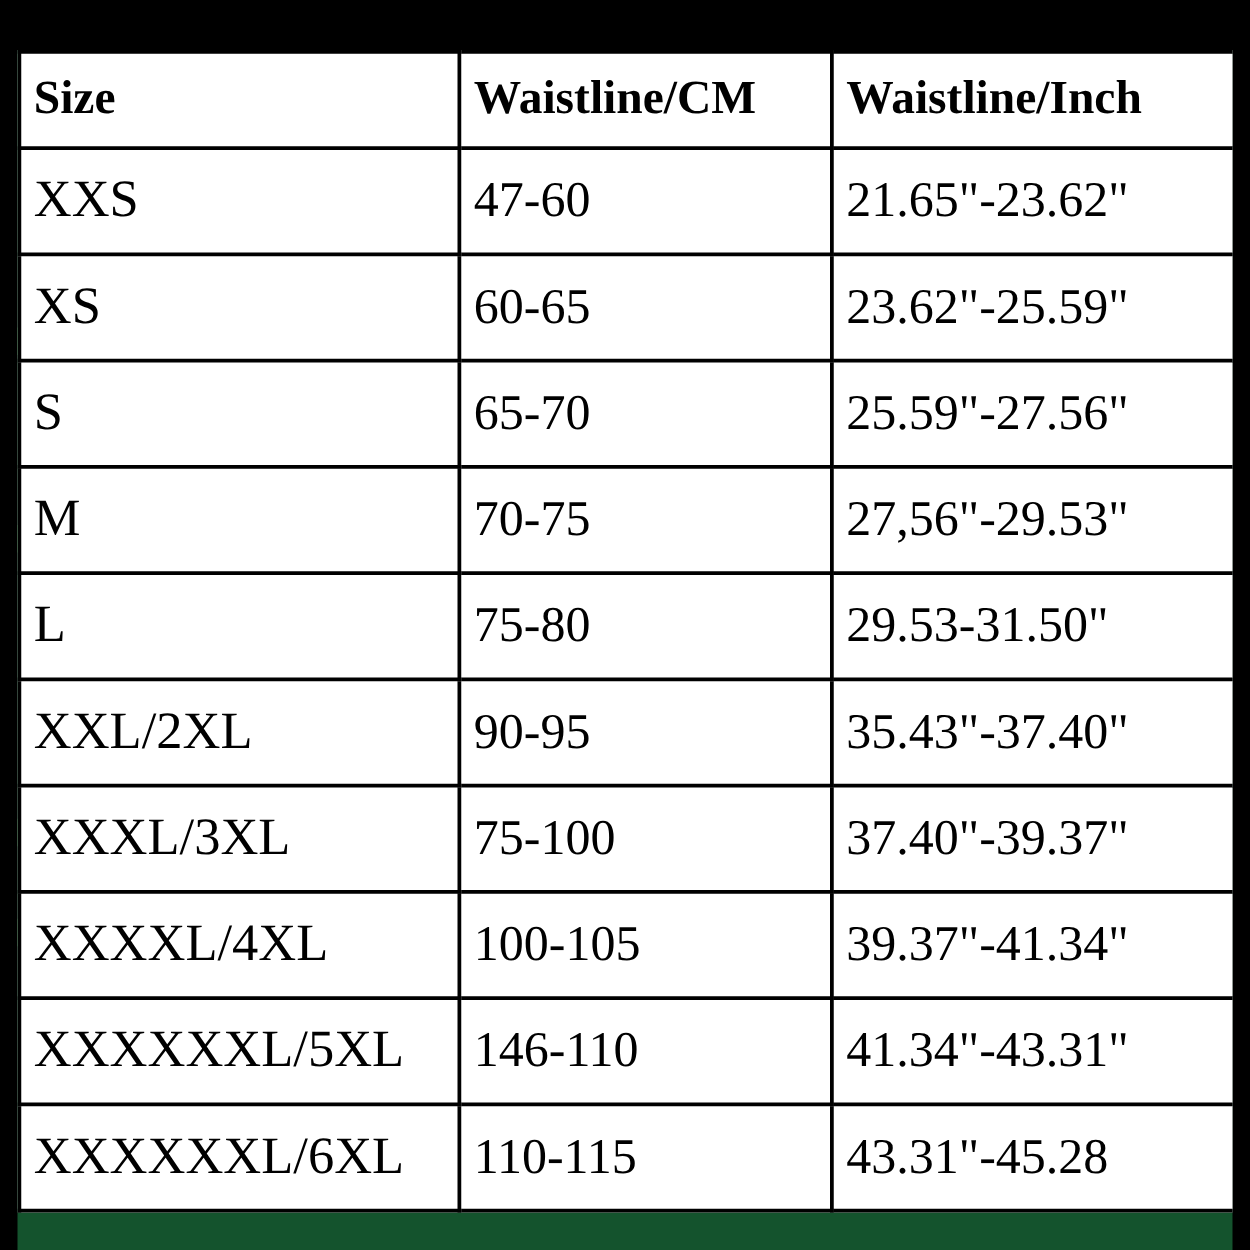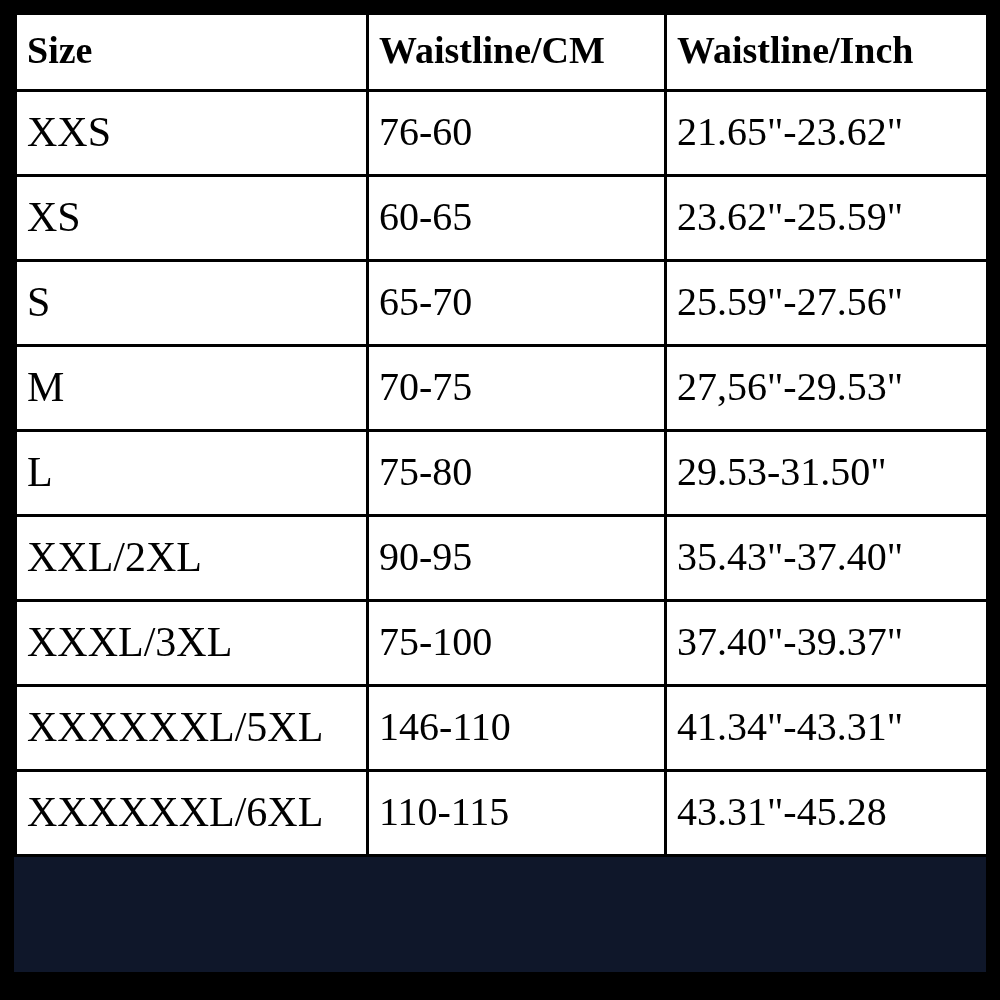--- a/index.html
+++ b/index.html
@@ -16,24 +16,24 @@
   .page {
     position: relative;
     width: 1000px;
     height: 1000px;
     background: #000000;
     box-sizing: border-box;
   }
   .table-wrap {
     position: absolute;
     left: 14px;
-    top: 12px;
+    top: 40px;
     width: 972px;
     height: 960px;
-    background: #0f172a;
+    background: #14532d;
     box-sizing: border-box;
     overflow: hidden;
   }
   table.size-chart {
     border-collapse: collapse;
     width: 972px;
     table-layout: fixed;
     background: #ffffff;
   }
   table.size-chart td,
@@ -102,21 +102,21 @@
       <thead>
         <tr>
           <th>Size</th>
           <th>Waistline/CM</th>
           <th>Waistline/Inch</th>
         </tr>
       </thead>
       <tbody>
         <tr>
           <td class="col-size">XXS</td>
-          <td class="col-cm">76-60</td>
+          <td class="col-cm">47-60</td>
           <td class="col-inch">21.65"-23.62"</td>
         </tr>
         <tr>
           <td class="col-size">XS</td>
           <td class="col-cm">60-65</td>
           <td class="col-inch">23.62"-25.59"</td>
         </tr>
         <tr>
           <td class="col-size">S</td>
           <td class="col-cm">65-70</td>
@@ -136,20 +136,25 @@
           <td class="col-size">XXL/2XL</td>
           <td class="col-cm">90-95</td>
           <td class="col-inch">35.43"-37.40"</td>
         </tr>
         <tr>
           <td class="col-size">XXXL/3XL</td>
           <td class="col-cm">75-100</td>
           <td class="col-inch">37.40"-39.37"</td>
         </tr>
         <tr>
+          <td class="col-size">XXXXL/4XL</td>
+          <td class="col-cm">100-105</td>
+          <td class="col-inch">39.37"-41.34"</td>
+        </tr>
+        <tr>
           <td class="col-size">XXXXXXL/5XL</td>
           <td class="col-cm">146-110</td>
           <td class="col-inch">41.34"-43.31"</td>
         </tr>
         <tr>
           <td class="col-size">XXXXXXL/6XL</td>
           <td class="col-cm">110-115</td>
           <td class="col-inch">43.31"-45.28</td>
         </tr>
       </tbody>

